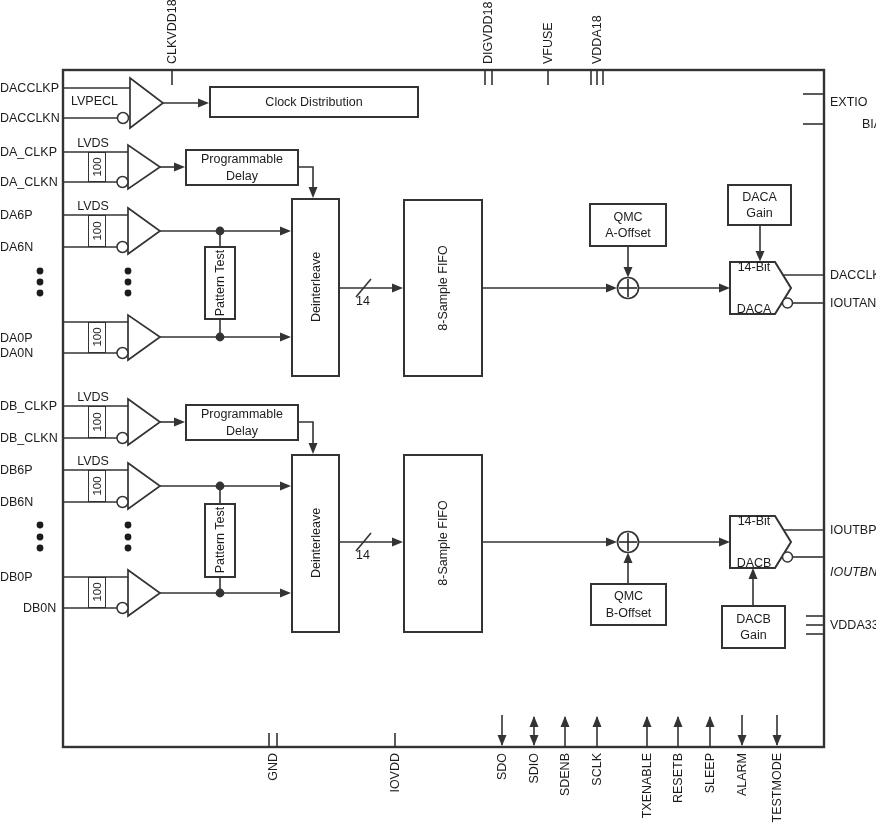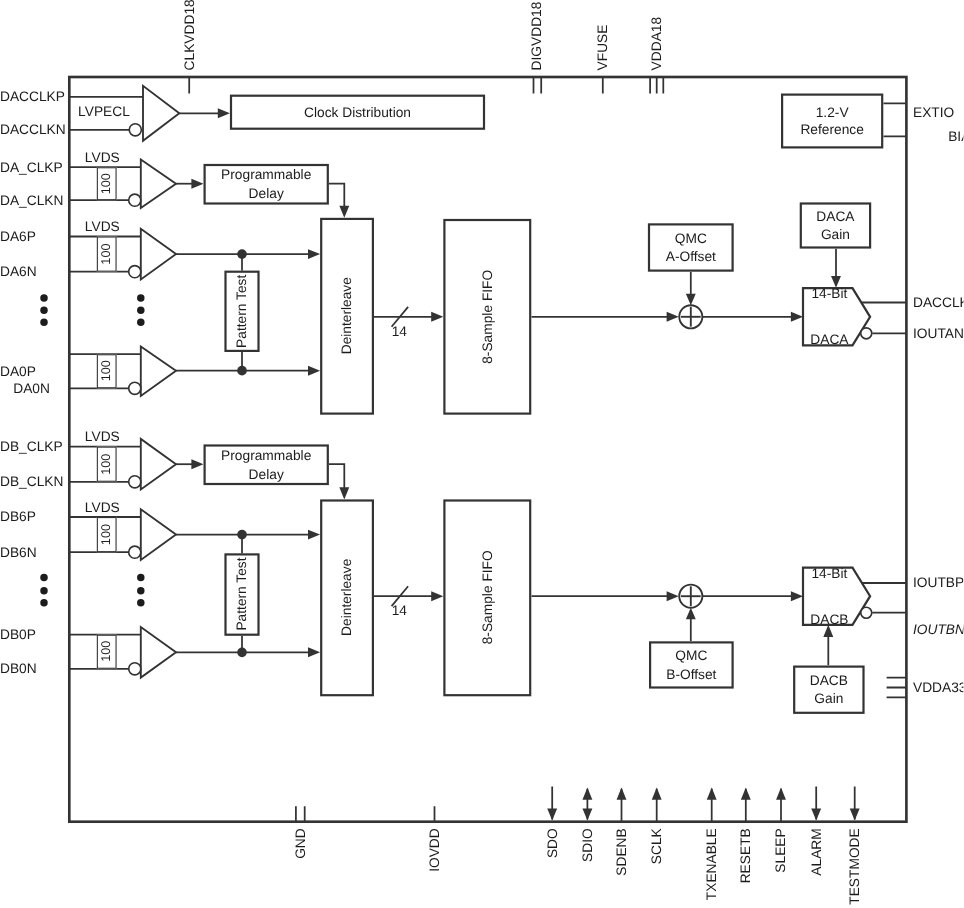--- a/index.html
+++ b/index.html
@@ -208,21 +208,21 @@
       <polygon points="565,716 560.5,727 569.5,727"></polygon>
       <polygon points="597,716 592.5,727 601.5,727"></polygon>
       <polygon points="647,716 642.5,727 651.5,727"></polygon>
       <polygon points="678,716 673.5,727 682.5,727"></polygon>
       <polygon points="710,716 705.5,727 714.5,727"></polygon>
       <polygon points="742,746 737.5,735 746.5,735"></polygon>
       <polygon points="777,746 772.5,735 781.5,735"></polygon>
     </g>
   </svg>
 
-  <div class="box" style="left:209px; top:86px; width:232px; height:32px;">
+  <div class="box" style="left:209px; top:86px; width:210px; height:32px;">
     <span>Clock Distribution</span>
   </div>
 
   <div class="box" style="left:185px; top:149px; width:114px; height:37px;">
     <span>Programmable</span>
     <span>Delay</span>
   </div>
   <div class="box" style="left:185px; top:404px; width:114px; height:37px;">
     <span>Programmable</span>
     <span>Delay</span>
@@ -248,24 +248,20 @@
 
   <div class="box" style="left:727px; top:184px; width:65px; height:42px;">
     <span>DACA</span>
     <span>Gain</span>
   </div>
   <div class="box" style="left:721px; top:605px; width:65px; height:44px;">
     <span>DACB</span>
     <span>Gain</span>
   </div>
 
-  <div class="box" style="left:710px; top:85px; width:93px; height:50px;">
-    <span>1.2-V</span>
-    <span>Reference</span>
-  </div>
 
 
   <div class="box noborder" style="left:727px; top:264px; width:54px; height:48px;">
     <span>14-Bit</span>
     <span>DACA</span>
   </div>
   <div class="box noborder" style="left:727px; top:518px; width:54px; height:48px;">
     <span>14-Bit</span>
     <span>DACB</span>
   </div>
@@ -299,27 +295,27 @@
   <div class="lbl" style="left:350px; top:293px; width:26px; text-align:center;">14</div>
   <div class="lbl" style="left:350px; top:547px; width:26px; text-align:center;">14</div>
 
   <div class="lbl pin-l" style="top:80px;">DACCLKP</div>
   <div class="lbl pin-l" style="top:110px;">DACCLKN</div>
   <div class="lbl pin-l" style="top:144px;">DA_CLKP</div>
   <div class="lbl pin-l" style="top:174px;">DA_CLKN</div>
   <div class="lbl pin-l" style="top:207px;">DA6P</div>
   <div class="lbl pin-l" style="top:239px;">DA6N</div>
   <div class="lbl pin-l" style="top:314px;margin-top:16px;">DA0P</div>
-  <div class="lbl pin-l" style="top:345px;margin-left:12px;">DA0N</div>
+  <div class="lbl pin-l" style="top:345px;">DA0N</div>
   <div class="lbl pin-l" style="top:398px;">DB_CLKP</div>
   <div class="lbl pin-l" style="top:430px;">DB_CLKN</div>
   <div class="lbl pin-l" style="top:462px;">DB6P</div>
   <div class="lbl pin-l" style="top:494px;">DB6N</div>
   <div class="lbl pin-l" style="top:569px;">DB0P</div>
-  <div class="lbl pin-l" style="top:600px;">DB0N</div>
+  <div class="lbl pin-l" style="top:600px;padding-left:23px;">DB0N</div>
 
   <div class="lbl pin-r" style="top:94px;">EXTIO</div>
   <div class="lbl pin-r" style="top:116px;margin-left:32px;">BIASJ</div>
   <div class="lbl pin-r" style="top:267px;">DACCLKP</div>
   <div class="lbl pin-r" style="top:295px;">IOUTAN</div>
   <div class="lbl pin-r" style="top:522px;">IOUTBP</div>
   <div class="lbl pin-r" style="top:564px;font-style:italic;">IOUTBN</div>
   <div class="lbl pin-r" style="top:617px;">VDDA33</div>
 
   <div class="vlab v-top" style="left:137px; top:22px;">CLKVDD18</div>

